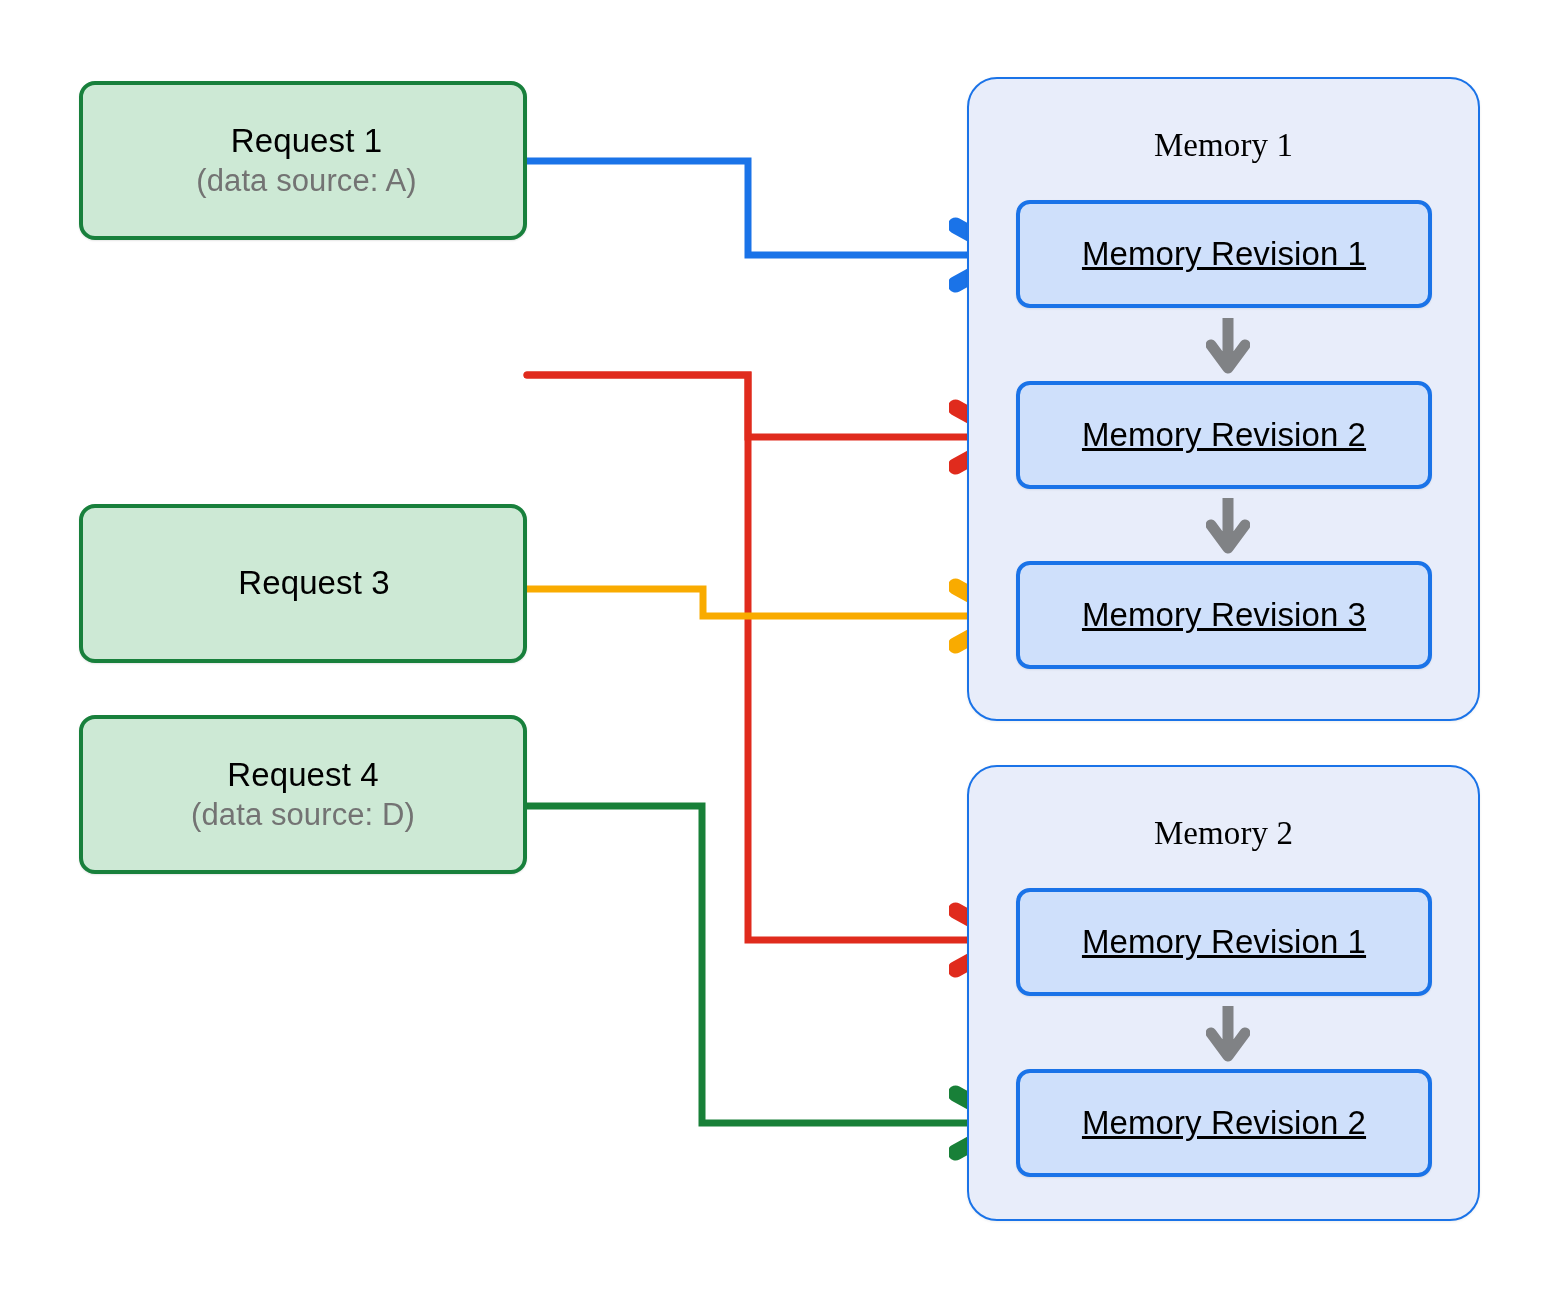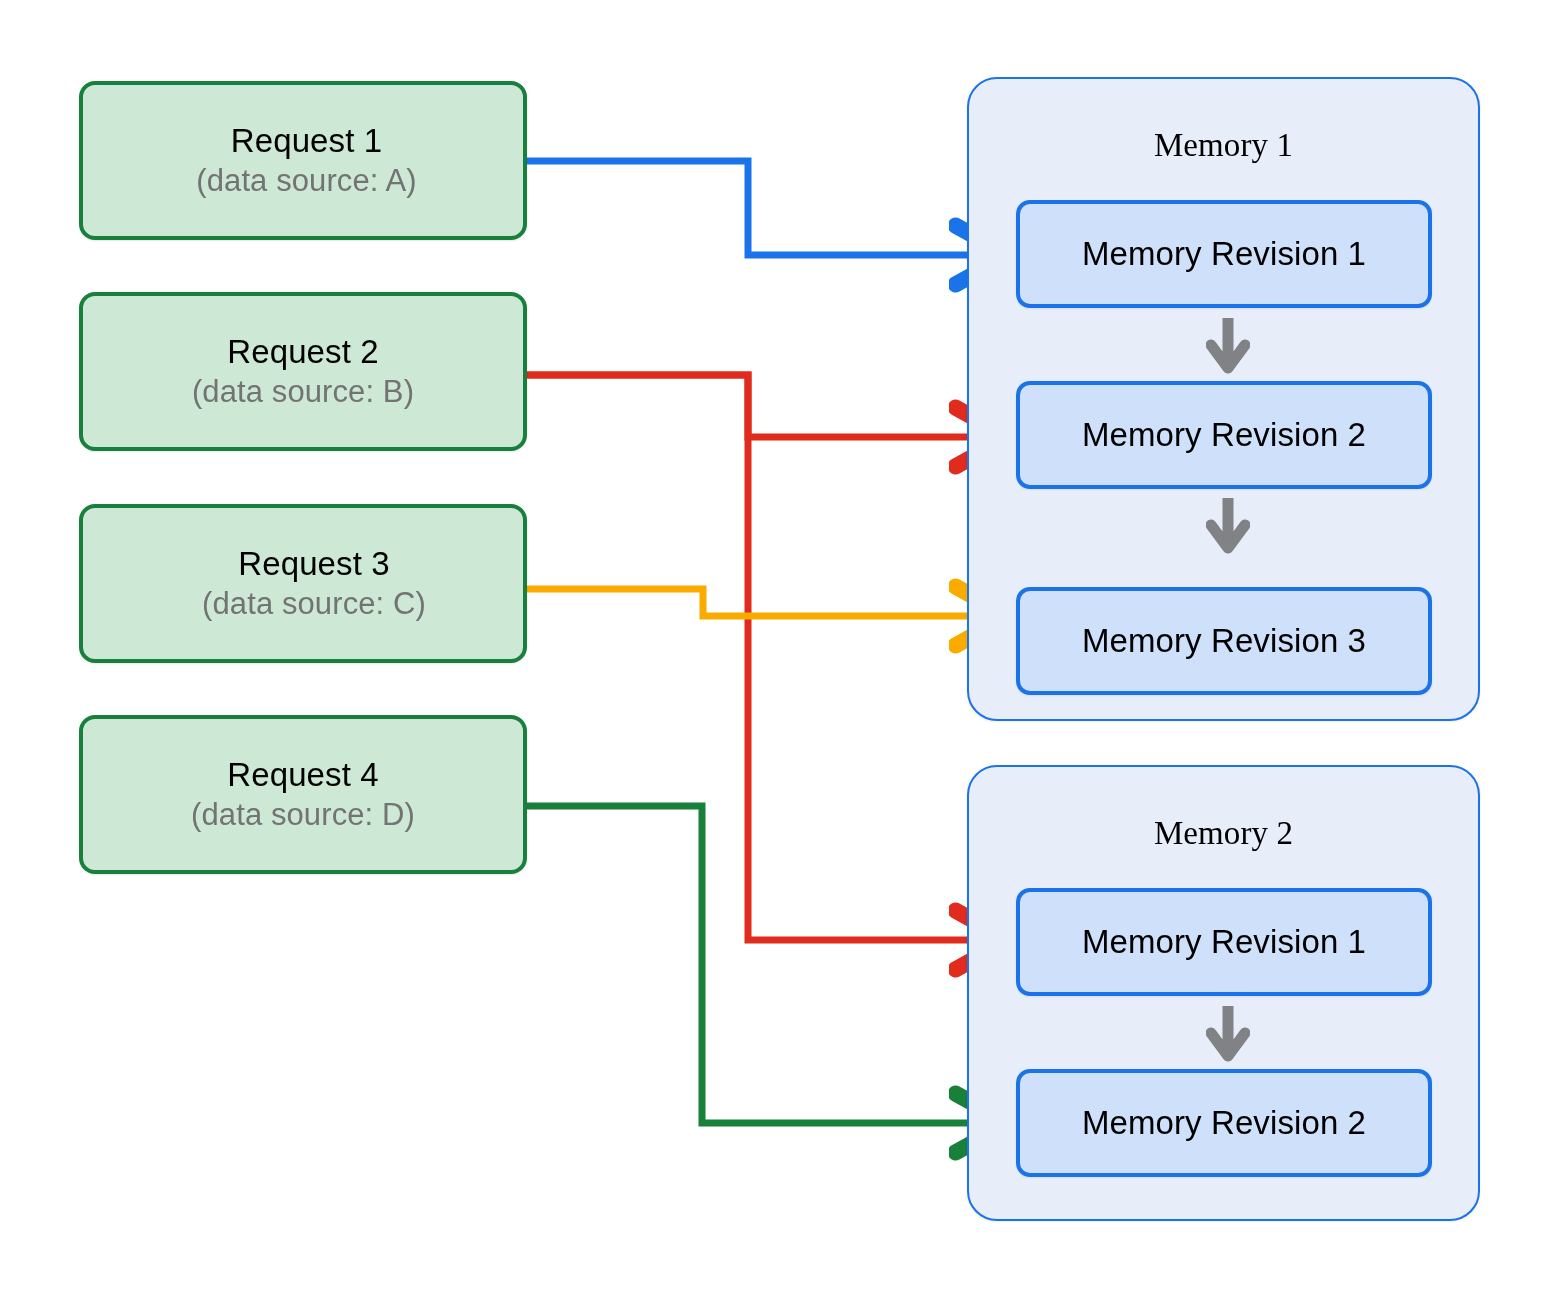--- a/index.html
+++ b/index.html
@@ -106,25 +106,26 @@
     display: flex;
     align-items: center;
     justify-content: center;
     z-index: 3;
     box-shadow: 0 1px 2px rgba(0,0,0,0.08);
   }
   .revision-label {
     font-size: 33px;
     color: #000000;
     letter-spacing: 0.1px;
+    text-decoration: underline;
   }
 
   #rev-m1-1 { top: 200px; }
   #rev-m1-2 { top: 381px; }
-  #rev-m1-3 { top: 561px; margin-top: 26px; }
+  #rev-m1-3 { top: 561px; }
   #rev-m2-1 { top: 888px; }
   #rev-m2-2 { top: 1069px; }
 
   
   .flow-arrow {
     position: absolute;
     left: 1206px;
     width: 44px;
     height: 58px;
     z-index: 3;
@@ -162,27 +163,22 @@
 
     <path d="M527,806 L702,806 L702,1123 L992,1123" fill="none" stroke="#188038" stroke-width="7" stroke-linecap="round" stroke-linejoin="miter" marker-end="url(#ah-green)"></path>
 
     <path d="M527,589 L703,589 L703,616 L992,616" fill="none" stroke="#f9ab00" stroke-width="7" stroke-linecap="round" stroke-linejoin="miter" marker-end="url(#ah-orange)"></path>
   </svg>
 
   <div class="request-box" id="request-1">
     <div class="request-title">Request 1</div>
     <div class="request-sub">(data source: A)</div>
   </div>
-  <div class="request-box" id="request-2">
-    <div class="request-title">Request 2</div>
-    <div class="request-sub">(data source: B)</div>
-  </div>
   <div class="request-box" id="request-3">
     <div class="request-title">Request 3</div>
-    <div class="request-sub">(data source: C)</div>
   </div>
   <div class="request-box" id="request-4">
     <div class="request-title">Request 4</div>
     <div class="request-sub">(data source: D)</div>
   </div>
 
   <div class="memory-panel" id="memory-1">
     <div class="memory-title">Memory 1</div>
   </div>
   <div class="memory-panel" id="memory-2">

